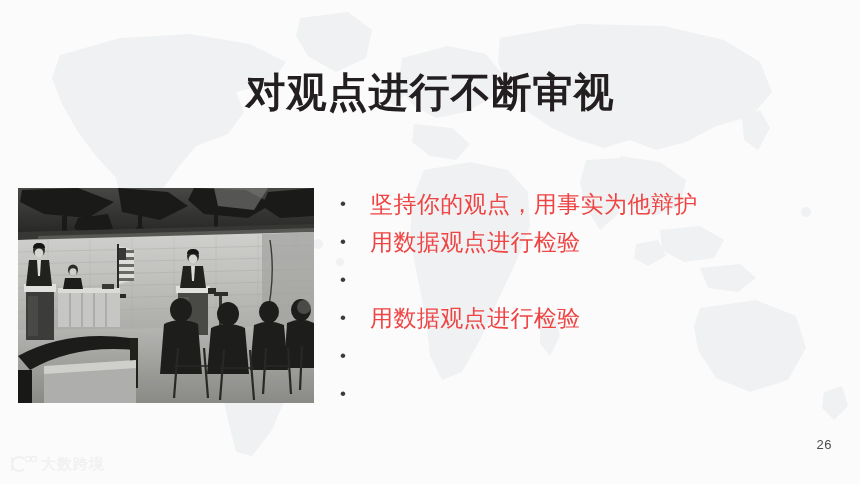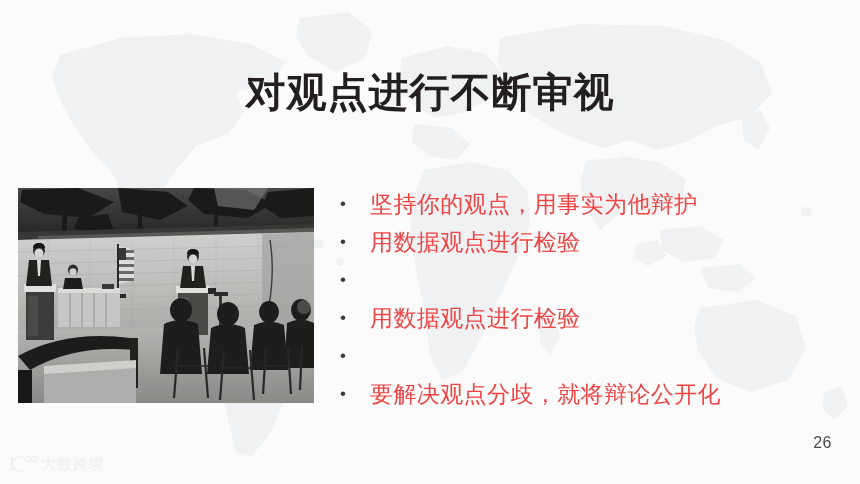--- a/index.html
+++ b/index.html
@@ -85,21 +85,21 @@
     color: #ef4444;
     white-space: nowrap;
     letter-spacing: 0.4px;
   }
 
   
   #page-number {
     position: absolute;
     right: 28px;
     bottom: 32px;
-    font-size: 16px;
+    font-size: 13px;
     color: #4a4a4a;
     letter-spacing: 0.5px;
   }
 
   
   #logo {
     position: absolute;
     left: 8px;
     bottom: 6px;
     display: flex;
@@ -364,21 +364,20 @@
       <span class="bullet-dot">•</span>
       <span class="bullet-text">用数据观点进行检验</span>
     </div>
 
     <div class="bullet-row">
       <span class="bullet-dot">•</span>
     </div>
 
     <div class="bullet-row">
       <span class="bullet-dot">•</span>
-      <span class="bullet-text">要解决观点分歧，就将辩论公开化</span>
     </div>
 
   </div>
 
   <div id="page-number">26</div>
 
   <div id="logo">
     <span id="logo-mark">
       <svg viewBox="0 0 30 20" aria-hidden="true">
         <g fill="none" stroke="#f1f1f1" stroke-width="2">

